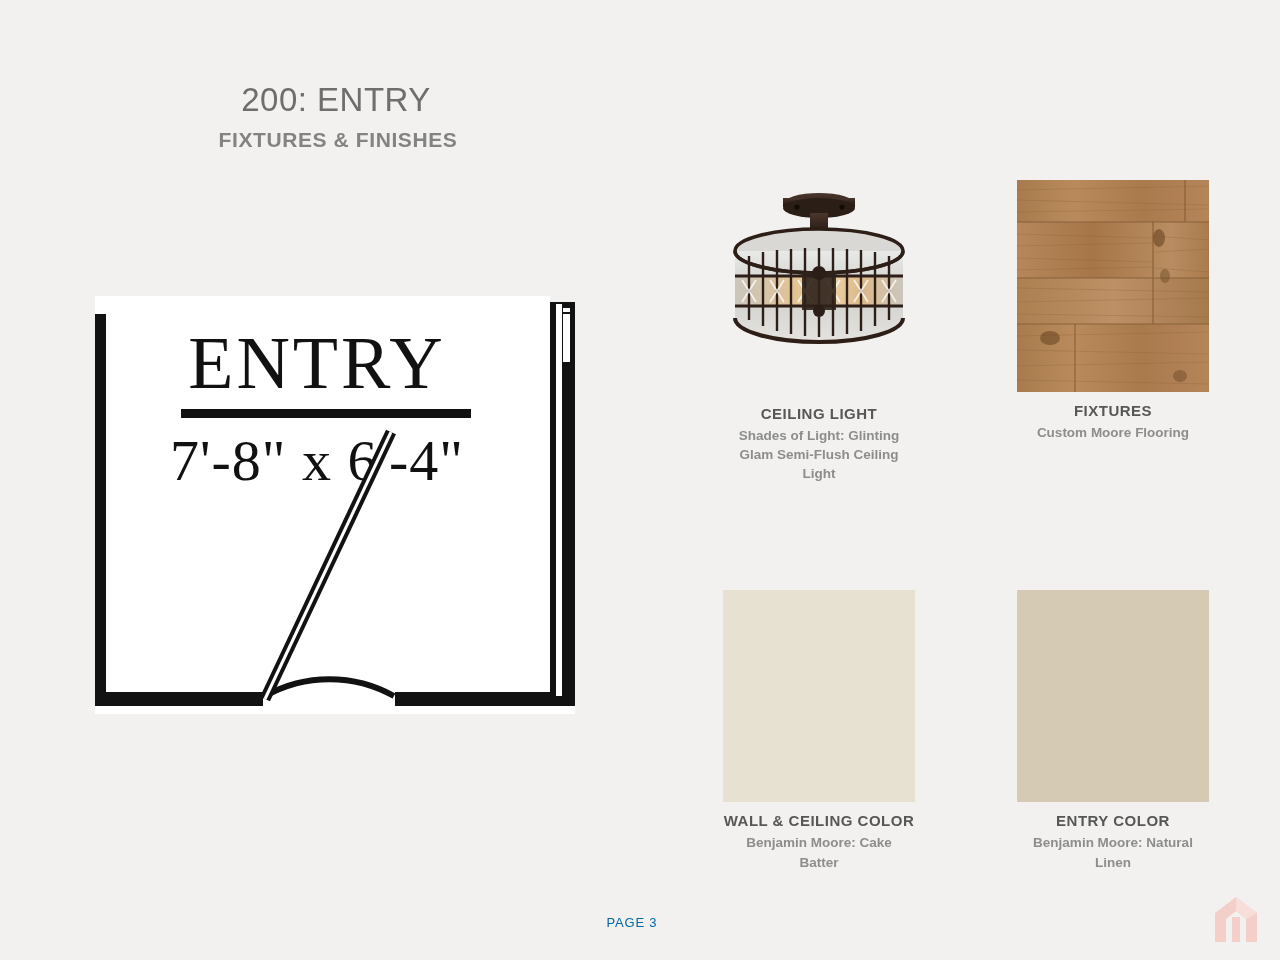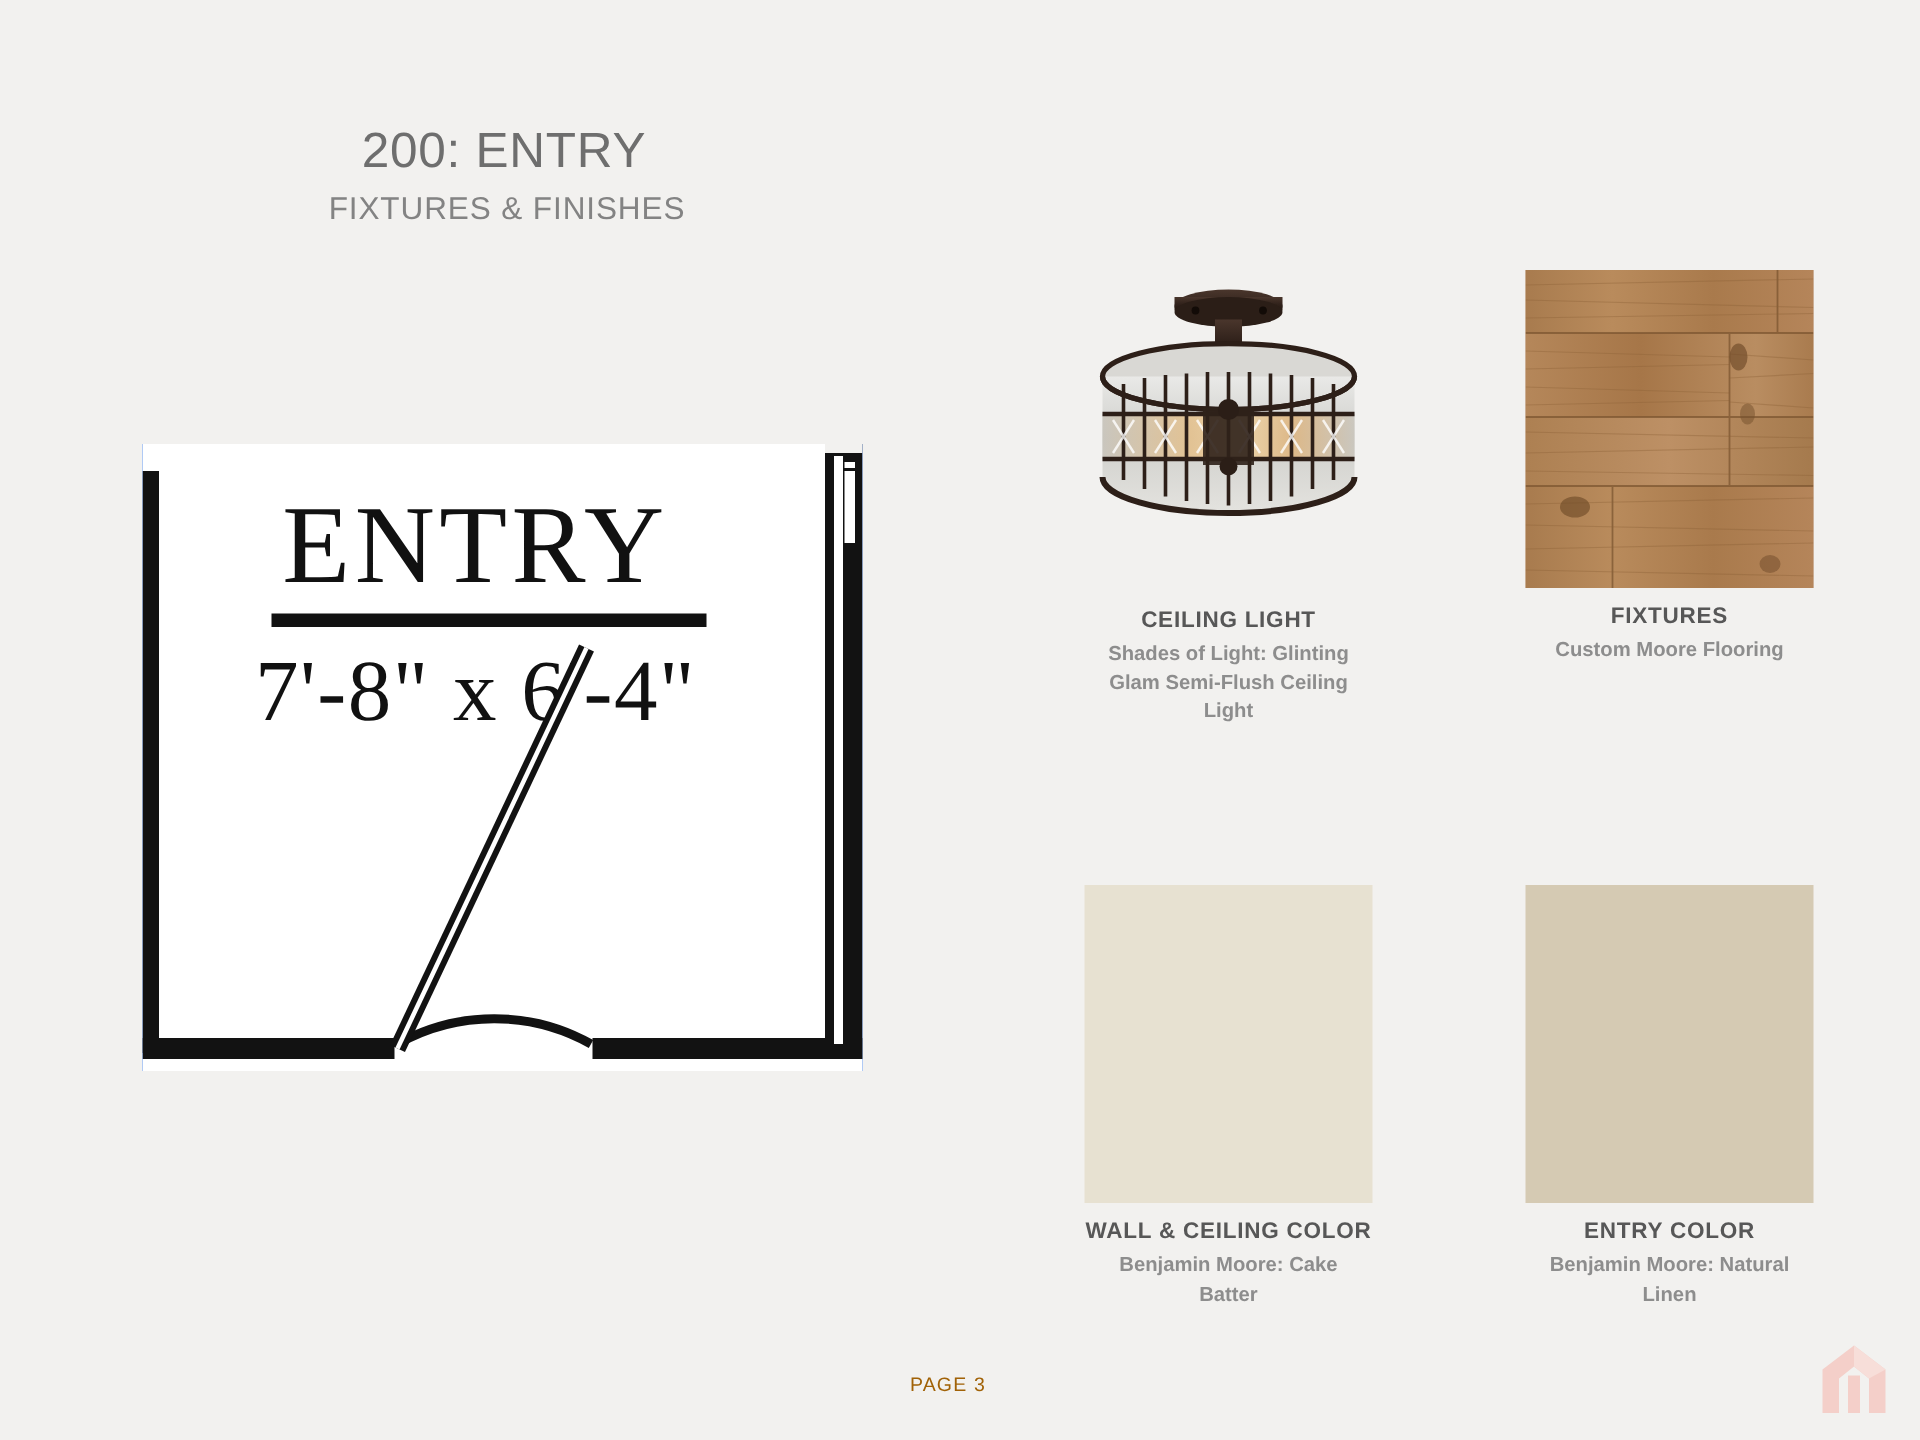--- a/index.html
+++ b/index.html
@@ -26,35 +26,35 @@
   .room-title {
     font-size: 33px;
     font-weight: 400;
     color: #6e6e6e;
     letter-spacing: 0.5px;
     line-height: 1.12;
     margin: 0;
   }
   .room-subtitle {
     font-size: 21px;
-    font-weight: 400;
+    font-weight: 700;
     color: #838383;
     letter-spacing: 0.6px;
     margin: 9px 0 0 4px;
     line-height: 1.1;
   }
 
   
   .floorplan {
     position: absolute;
     left: 95px;
     top: 296px;
     width: 480px;
     height: 418px;
-    background: #3b82f6;
+    background: #22c55e;
   }
   .fp-svg { display: block; width: 480px; height: 418px; }
 
   
   .spec-grid {
     position: absolute;
     left: 672px;
     top: 180px;
     width: 600px;
   }
@@ -115,21 +115,21 @@
   .row-gap { height: 107px; }
 
   
   .footer-page {
     position: absolute;
     left: 0;
     top: 915px;
     width: 1264px;
     text-align: center;
     font-size: 13px;
-    color: #a16207;
+    color: #0369a1;
     letter-spacing: 0.8px;
   }
   .brand-logo {
     position: absolute;
     right: 18px;
     bottom: 14px;
     width: 52px;
     height: 54px;
   }
   .brand-svg { display: block; width: 52px; height: 54px; }

